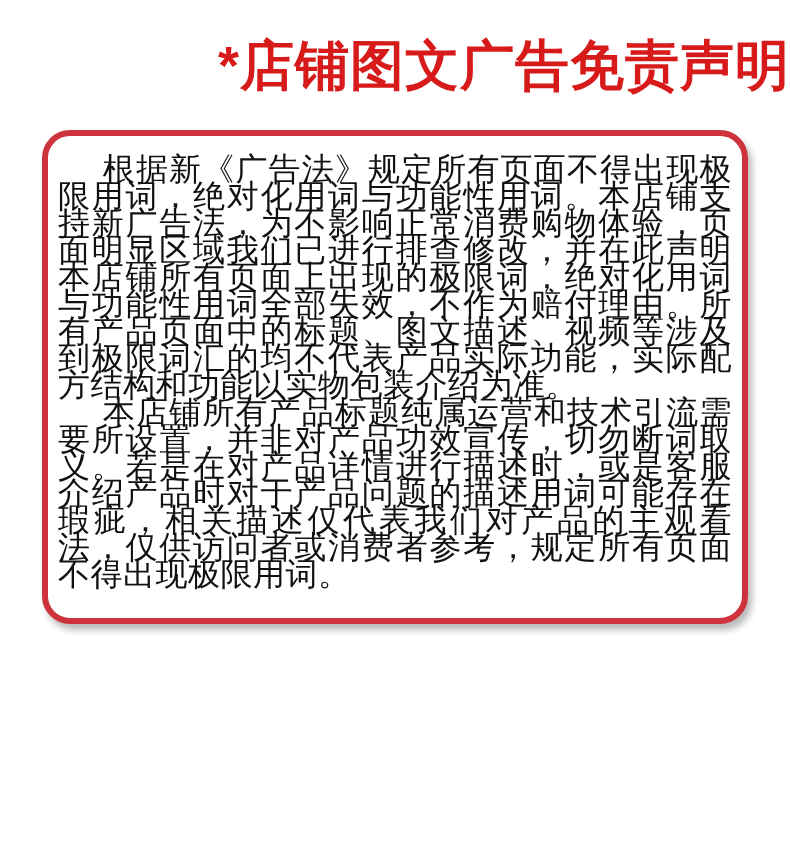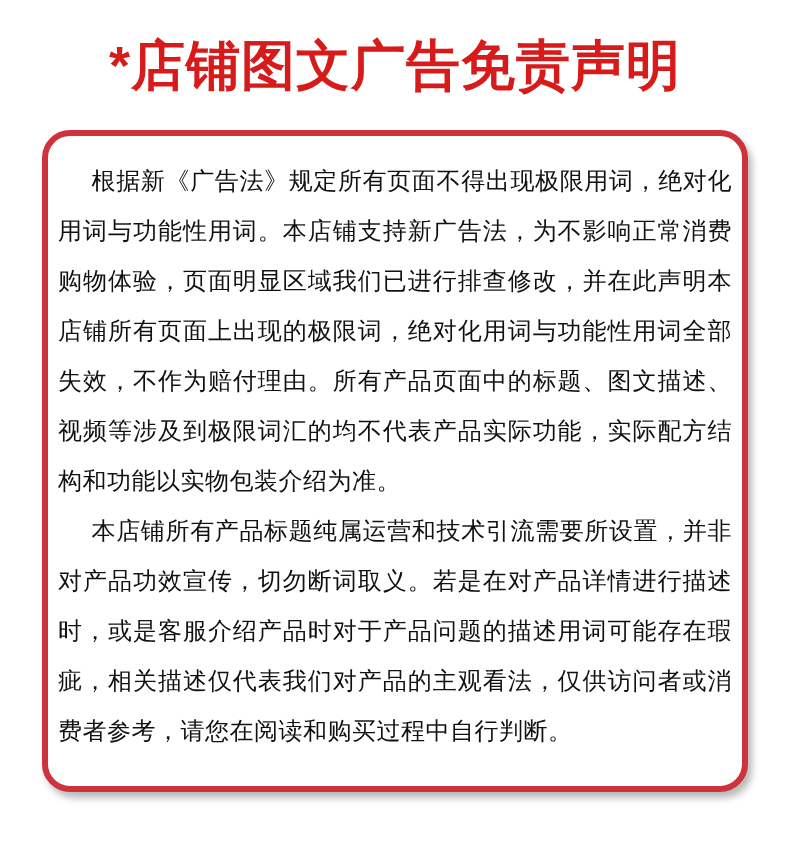--- a/index.html
+++ b/index.html
@@ -10,40 +10,40 @@
     --page-bg:#ffffff;
   }
   *{margin:0;padding:0;box-sizing:border-box;}
   html,body{width:790px;background:var(--page-bg);}
   body{
     font-family:"Liberation Sans","DejaVu Sans",sans-serif;
     width:790px;height:858px;overflow:hidden;
   }
   .page-title{
     margin-top:34px;
-    text-align:center;
+    text-align:right;
     color:var(--title-red);
     font-size:54px;
     font-weight:bold;
     letter-spacing:1px;
     line-height:1.15;
   }
   .disclaimer-box{
     width:706px;
     margin:34px auto 0;
     border:6px solid var(--border-red);
     border-radius:28px;
     background:#fff;
     box-shadow:4px 6px 7px rgba(0,0,0,0.28);
     padding:20px 10px 30px 10px;
   }
   .disclaimer-box p{
     color:var(--body-text);
-    font-size:24px;
-    line-height:50px;
+    font-size:32px;
+    line-height:27px;
     text-align:justify;
     text-justify:inter-character;
     text-indent:1.4em;
     letter-spacing:0.5px;
   }
   .statement{
     margin-top:2px;
     color:var(--statement-red) !important;
     font-weight:bold;
     text-decoration:underline;
@@ -51,14 +51,14 @@
     text-decoration-thickness:3px;
   }
 </style>
 </head>
 <body>
 
 <h1 class="page-title">*店铺图文广告免责声明</h1>
 
 <div class="disclaimer-box">
   <p>根据新《广告法》规定所有页面不得出现极限用词，绝对化用词与功能性用词。本店铺支持新广告法，为不影响正常消费购物体验，页面明显区域我们已进行排查修改，并在此声明本店铺所有页面上出现的极限词，绝对化用词与功能性用词全部失效，不作为赔付理由。所有产品页面中的标题、图文描述、视频等涉及到极限词汇的均不代表产品实际功能，实际配方结构和功能以实物包装介绍为准。</p>
-  <p>本店铺所有产品标题纯属运营和技术引流需要所设置，并非对产品功效宣传，切勿断词取义。若是在对产品详情进行描述时，或是客服介绍产品时对于产品问题的描述用词可能存在瑕疵，相关描述仅代表我们对产品的主观看法，仅供访问者或消费者参考，请您在阅读和购买过程中自行判断。</p>
+  <p>本店铺所有产品标题纯属运营和技术引流需要所设置，并非对产品功效宣传，切勿断词取义。若是在对产品详情进行描述时，或是客服介绍产品时对于产品问题的描述用词可能存在瑕疵，相关描述仅代表我们对产品的主观看法，仅供访问者或消费者参考，规定所有页面不得出现极限用词。</p>
 </div>
 
 </body></html>

